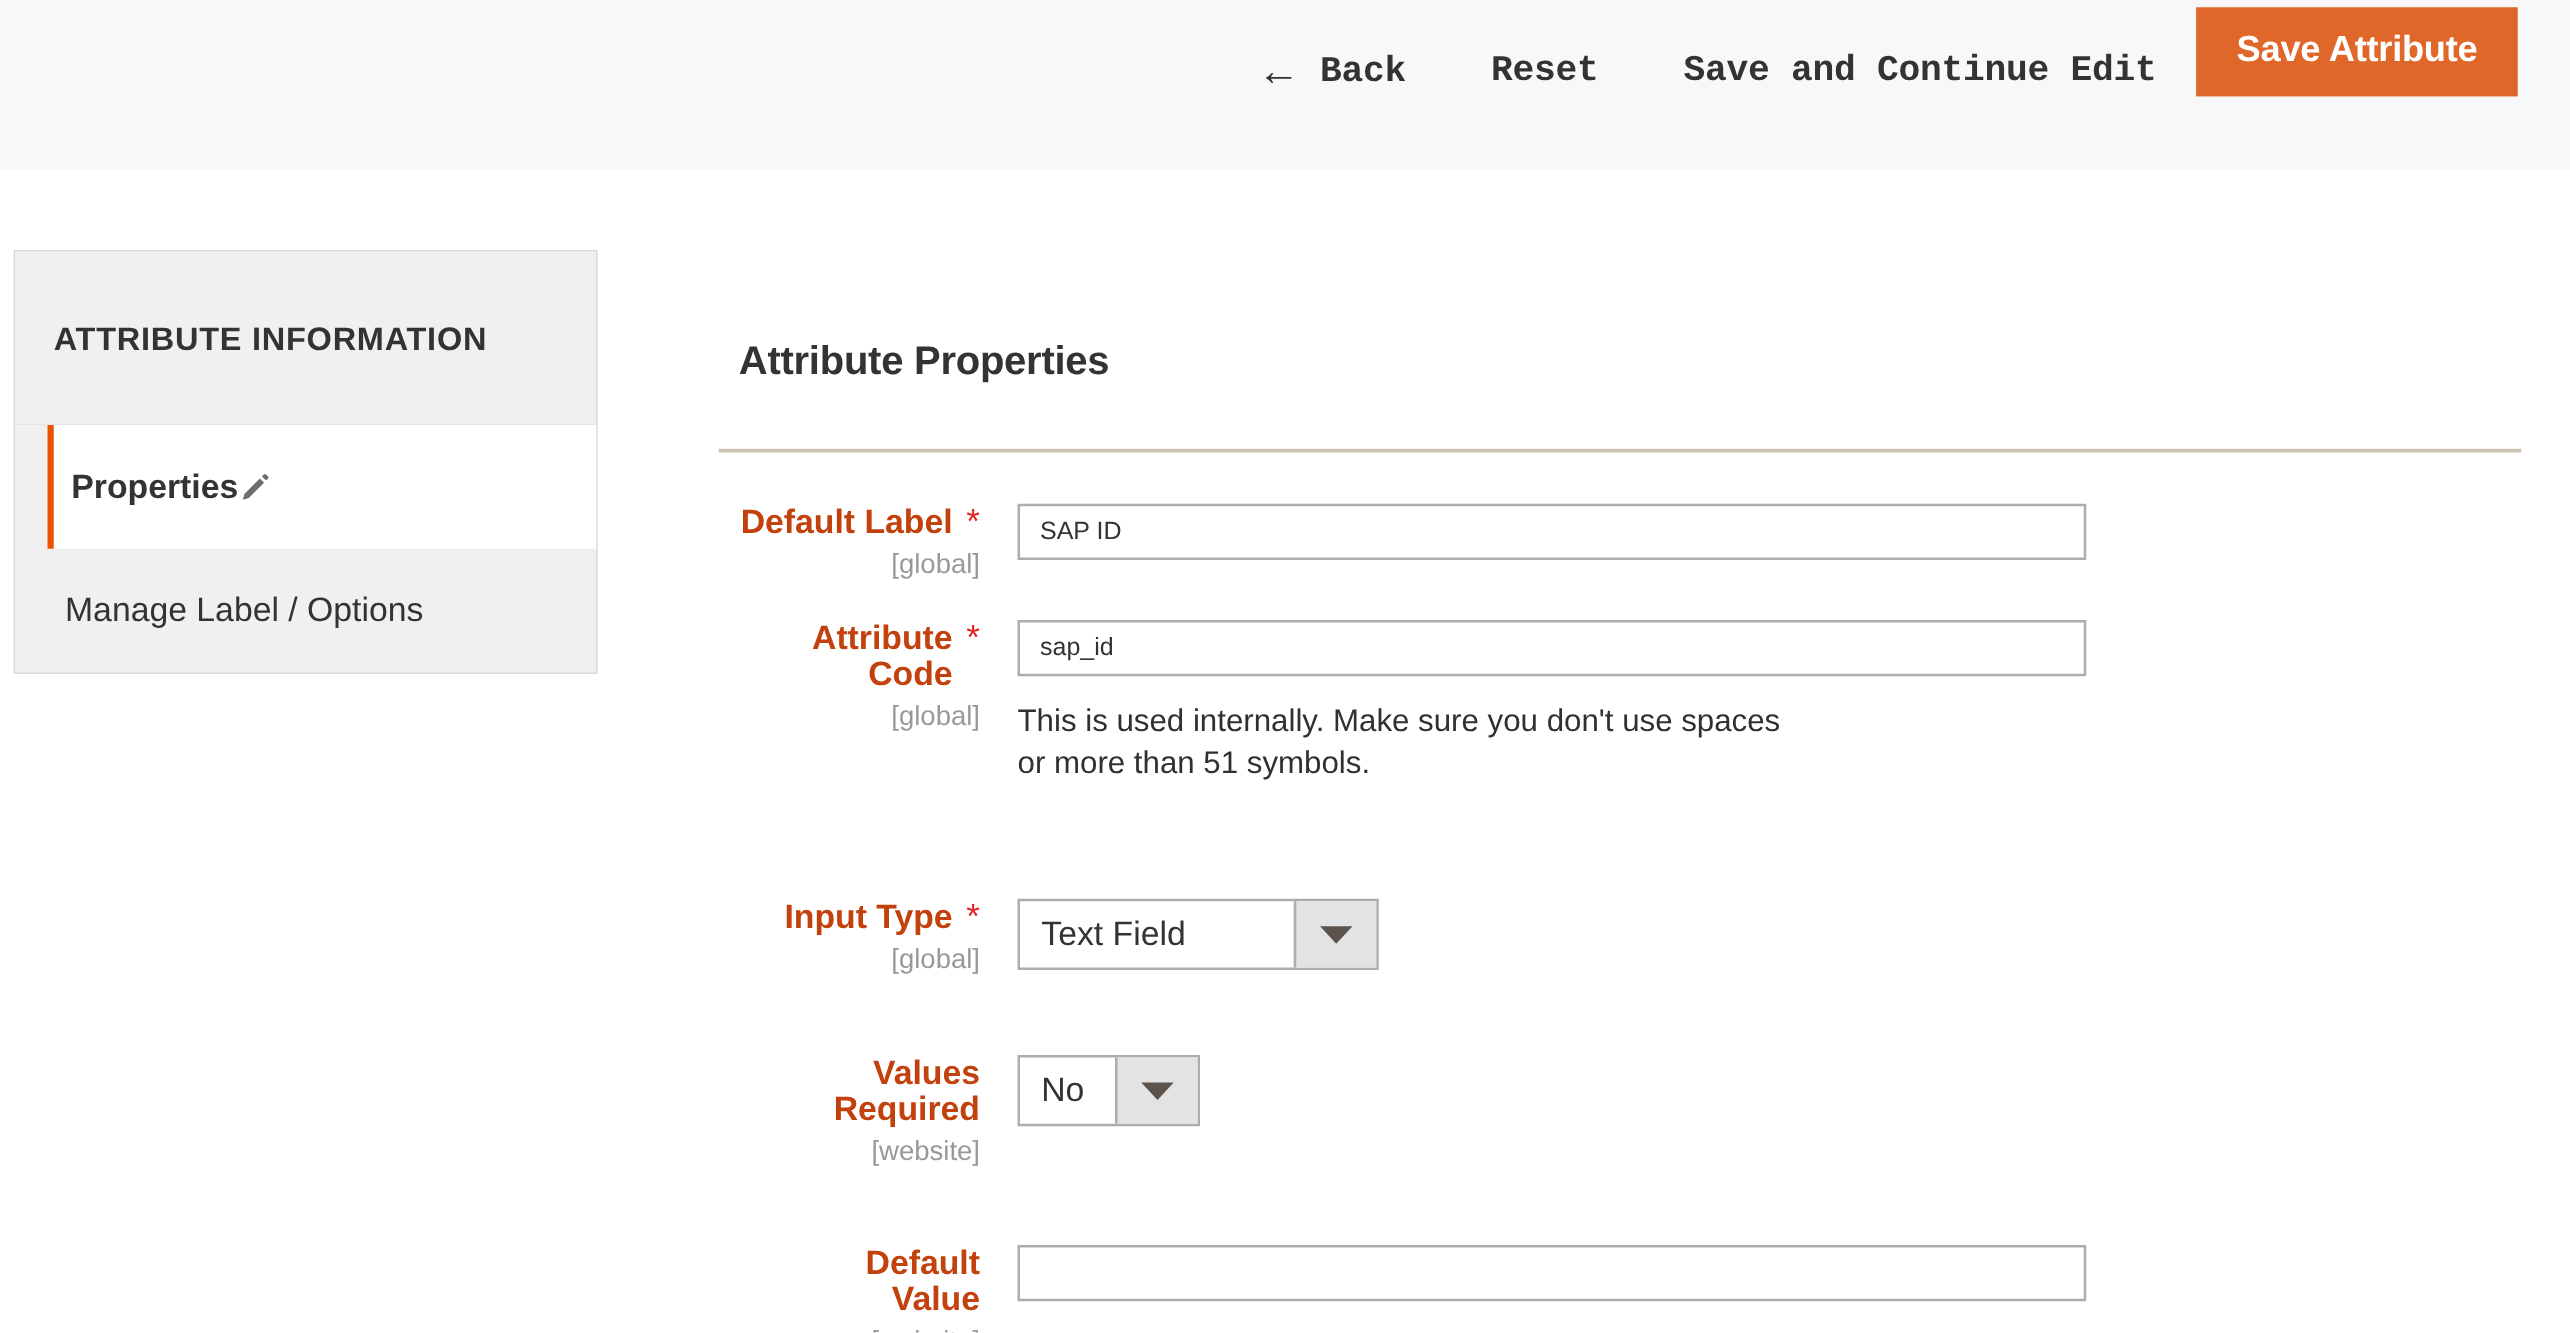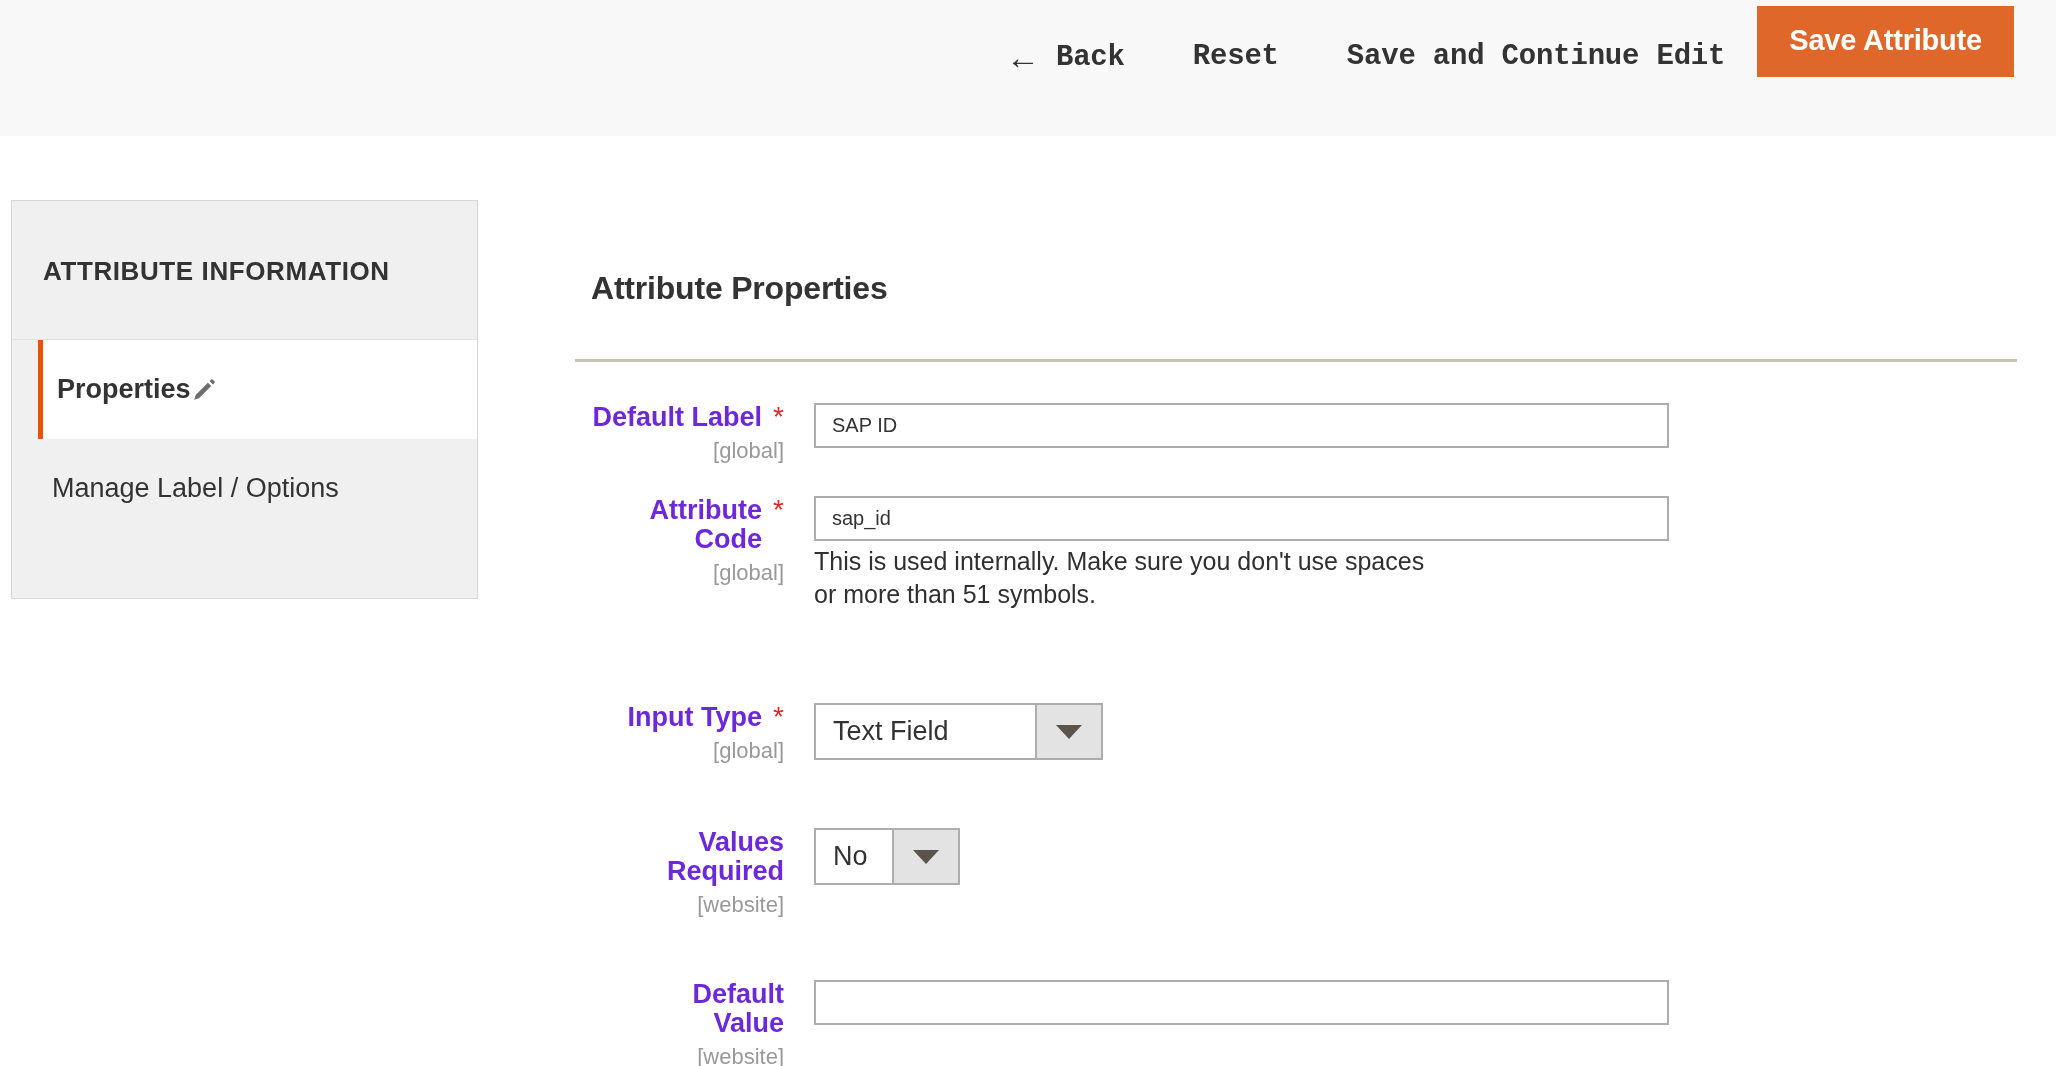--- a/index.html
+++ b/index.html
@@ -86,21 +86,20 @@
 
   
   .sidebar {
     position: absolute;
     left: 11px;
     top: 200px;
     width: 467px;
     background: #f0f0f0;
     border: 1px solid #d6d6d6;
     box-sizing: border-box;
-    padding-bottom: 60px;
   }
   .sidebar-title {
     font-size: 26px;
     font-weight: bold;
     color: #333333;
     letter-spacing: 0.6px;
     padding: 55px 0 52px 31px;
     box-sizing: border-box;
     border-bottom: 1px solid #e3e3e3;
   }
@@ -163,21 +162,21 @@
   }
   .field-label-line {
     display: flex;
     justify-content: flex-end;
     align-items: baseline;
     gap: 11px;
   }
   .field-label {
     font-size: 27px;
     font-weight: bold;
-    color: #6d28d9;
+    color: #c2410c;
     line-height: 1.07;
   }
   .req-star {
     color: #e22626;
     font-size: 28px;
     line-height: 1;
     font-weight: normal;
   }
   .field-scope {
     font-size: 22px;
@@ -199,21 +198,21 @@
     font-family: "Liberation Sans", sans-serif;
     font-size: 20px;
     color: #333333;
     padding: 0 16px;
     outline: none;
   }
   .field-note {
     font-size: 25px;
     color: #303030;
     line-height: 1.33;
-    margin-top: 4px;
+    margin-top: 20px;
     max-width: 615px;
   }
 
   
   .select-box {
     display: inline-flex;
     align-items: stretch;
     border: 2px solid #adadad;
     background: #ffffff;
     box-sizing: border-box;

